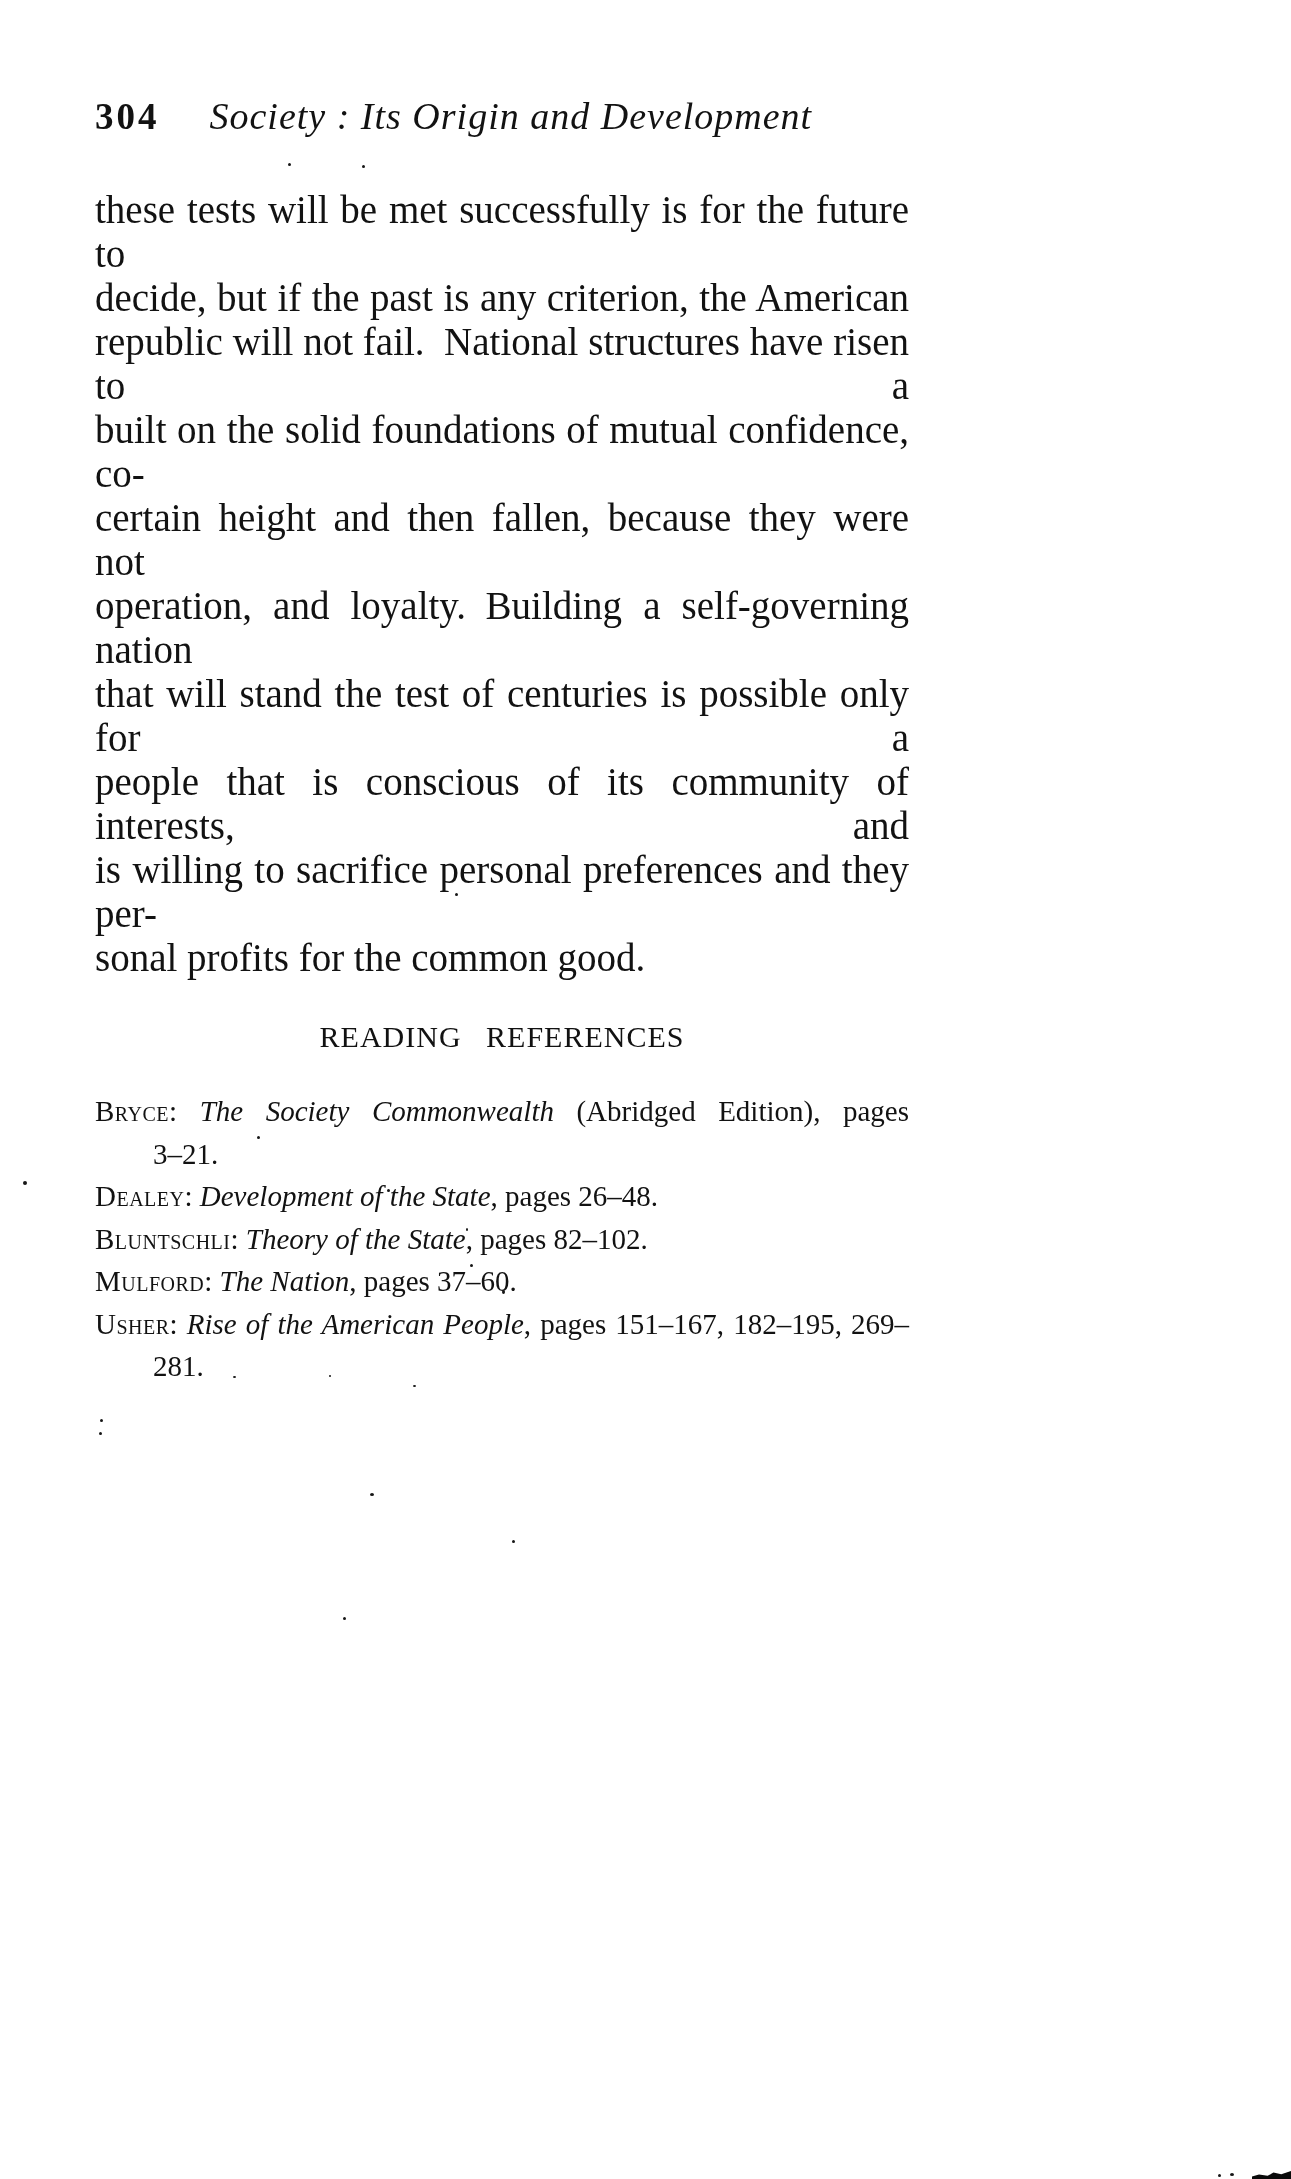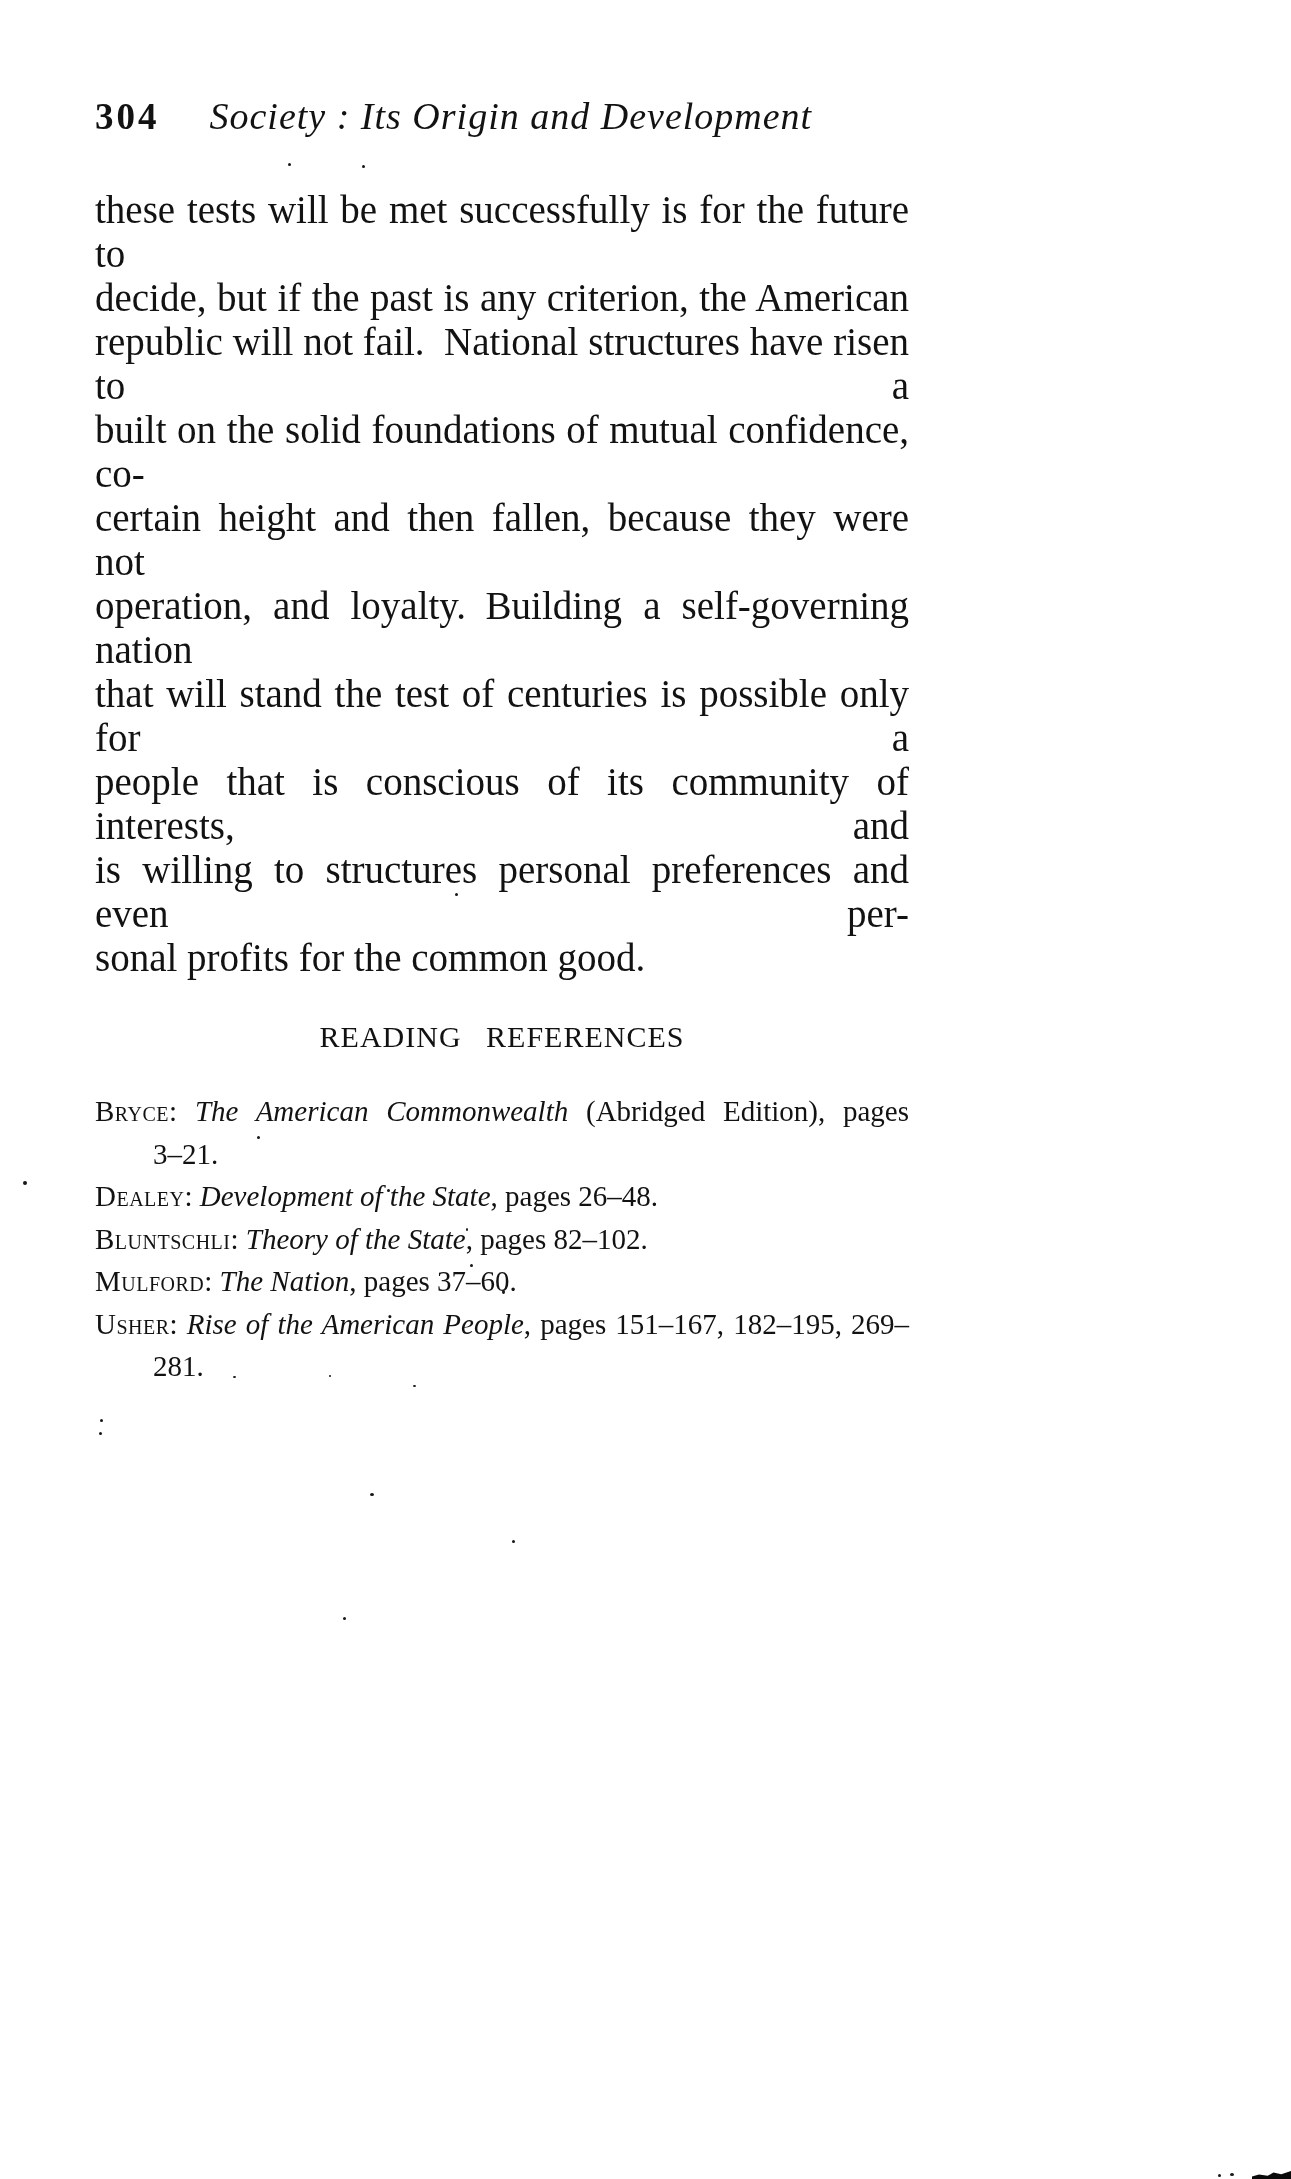--- a/index.html
+++ b/index.html
@@ -76,29 +76,29 @@
 
   <div class="body-par" id="paragraph">
       <div class="p-line just">these tests will be met successfully is for the future to</div>
       <div class="p-line just">decide, but if the past is any criterion, the American</div>
       <div class="p-line just">republic will not fail. National structures have risen to a</div>
       <div class="p-line just">built on the solid foundations of mutual confidence, co-</div>
       <div class="p-line just">certain height and then fallen, because they were not</div>
       <div class="p-line just">operation, and loyalty. Building a self-governing nation</div>
       <div class="p-line just">that will stand the test of centuries is possible only for a</div>
       <div class="p-line just">people that is conscious of its community of interests, and</div>
-      <div class="p-line just">is willing to structures personal preferences and even per-</div>
+      <div class="p-line just">is willing to sacrifice personal preferences and they per-</div>
       <div class="p-line">sonal profits for the common good.</div>
     </div>
 
   <div class="section-heading">READING REFERENCES</div>
 
   <div class="refs" id="references">
       <div class="ref">
-        <div class="ref-line just"><span class="sc">Bryce</span><span>: </span><span class="it">The American Commonwealth</span><span> (Abridged Edition), pages</span></div>
+        <div class="ref-line just"><span class="sc">Bryce</span><span>: </span><span class="it">The Society Commonwealth</span><span> (Abridged Edition), pages</span></div>
         <div class="ref-line cont"><span>3–21.</span></div>
       </div>
       <div class="ref">
         <div class="ref-line"><span class="sc">Dealey</span><span>: </span><span class="it">Development of the State</span><span>, pages 26–48.</span></div>
       </div>
       <div class="ref">
         <div class="ref-line"><span class="sc">Bluntschli</span><span>: </span><span class="it">Theory of the State</span><span>, pages 82–102.</span></div>
       </div>
       <div class="ref">
         <div class="ref-line"><span class="sc">Mulford</span><span>: </span><span class="it">The Nation</span><span>, pages 37–60.</span></div>

